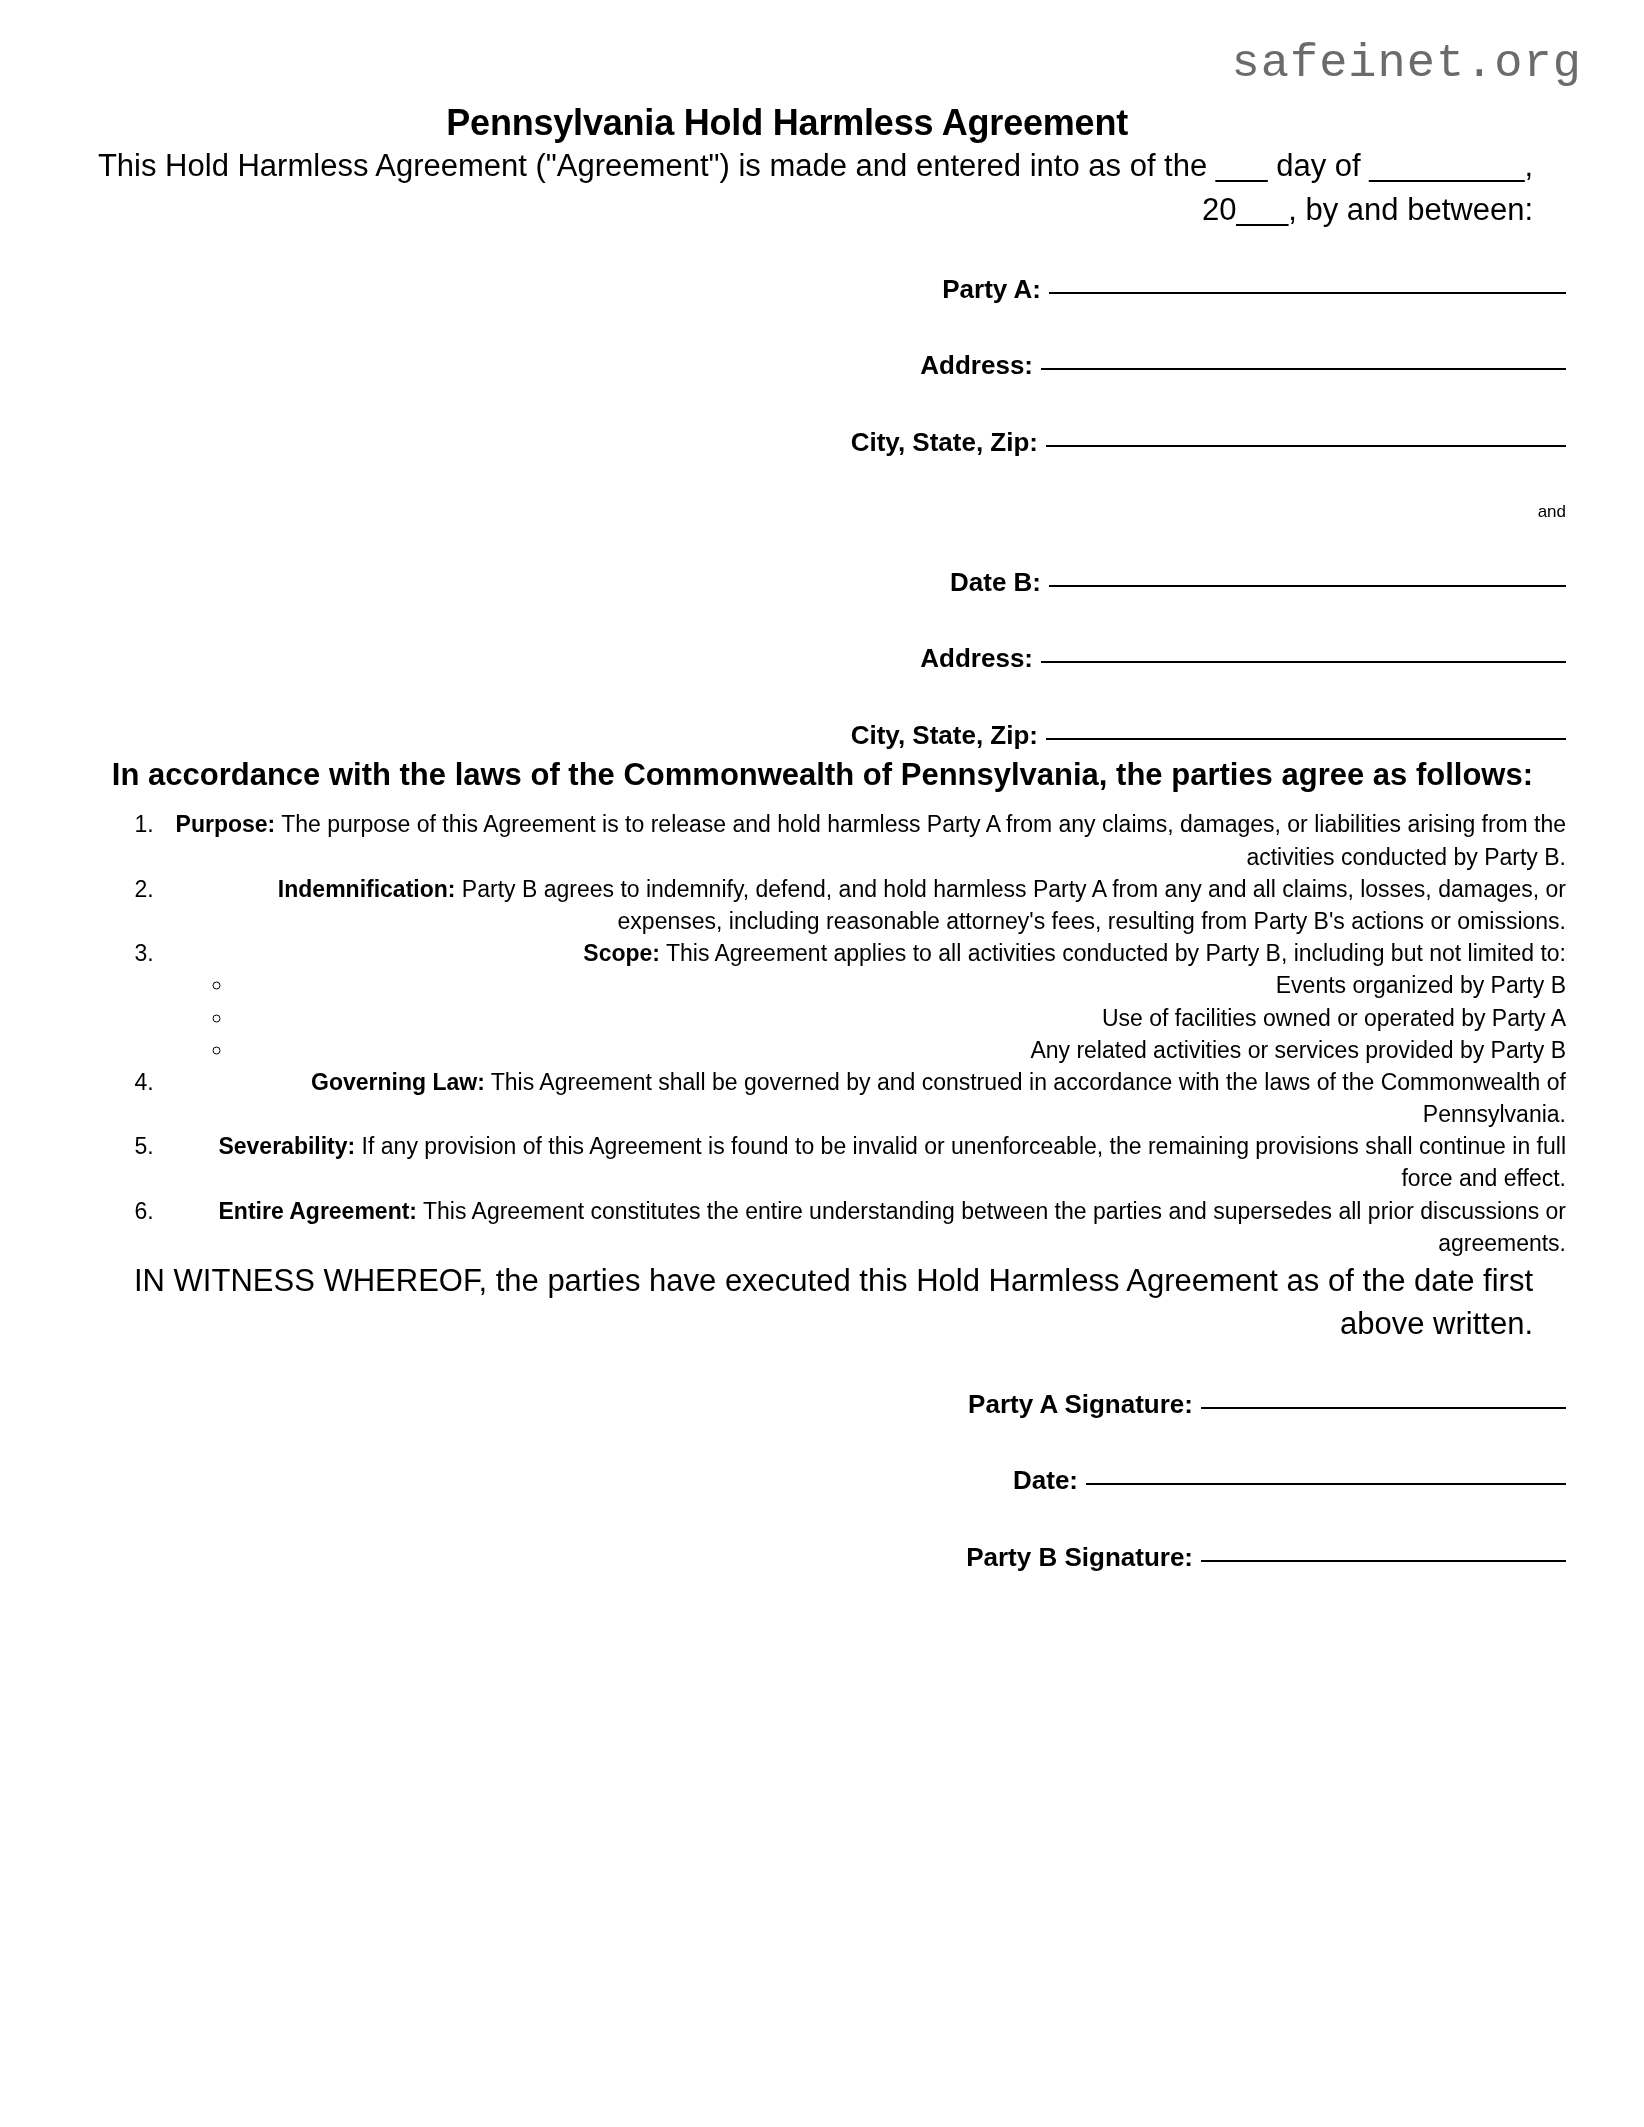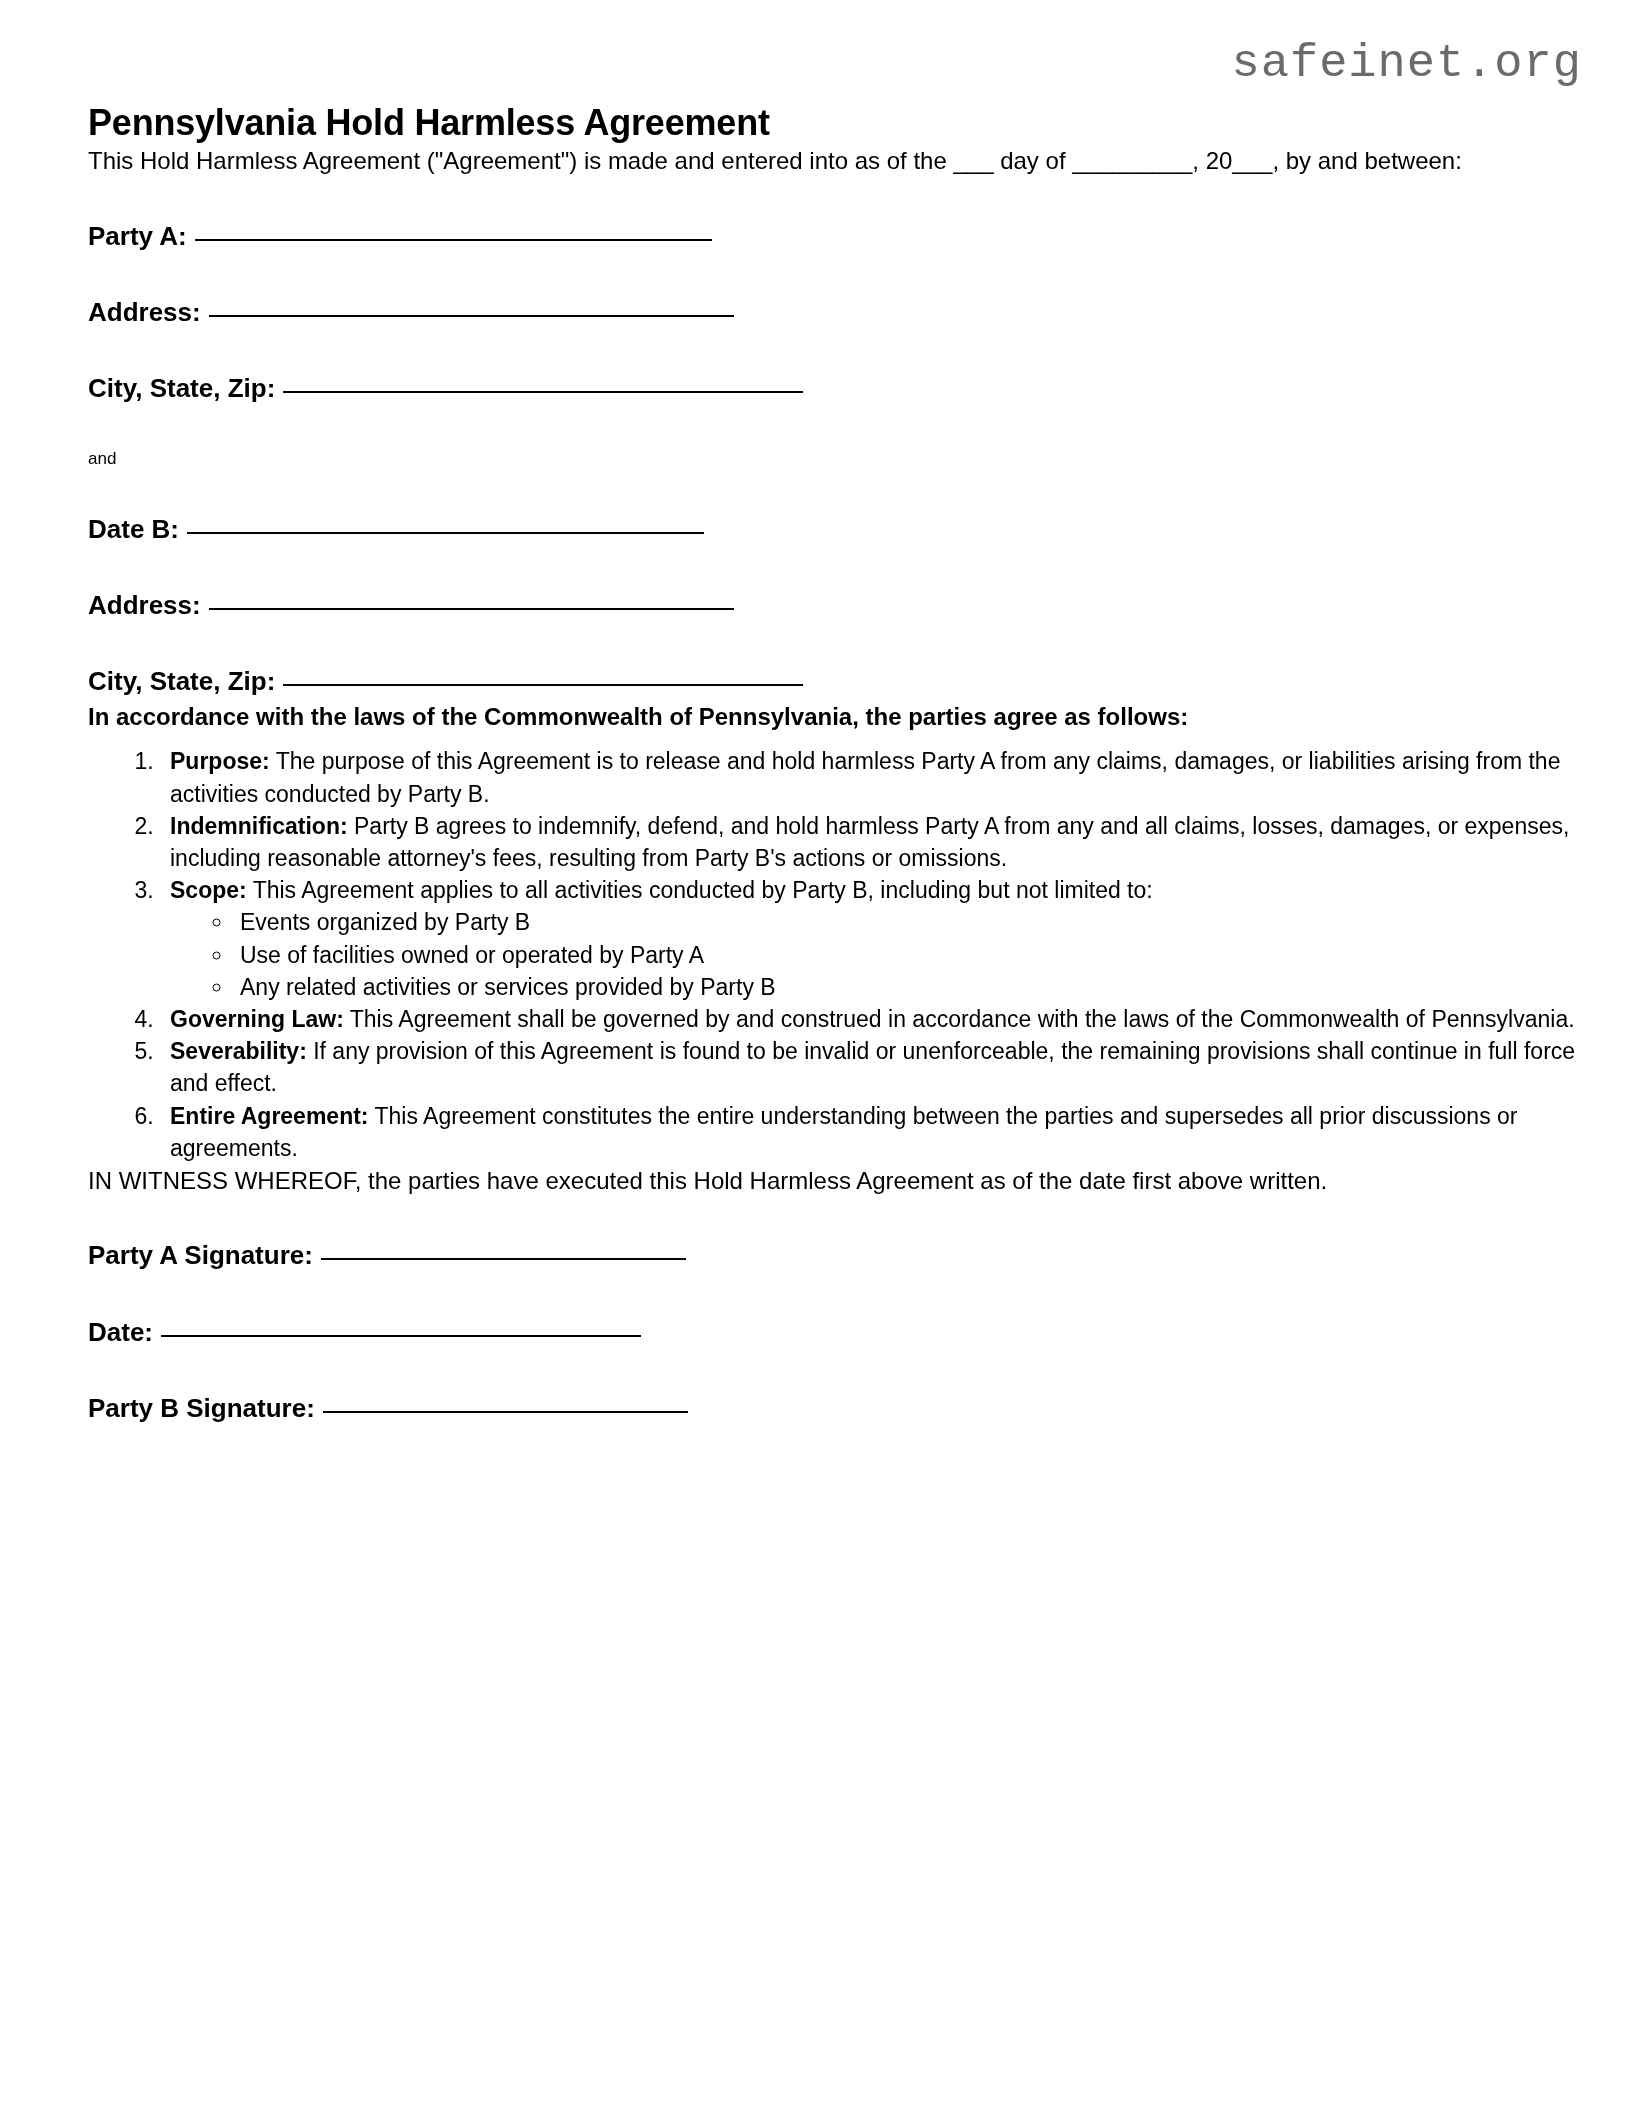--- a/index.html
+++ b/index.html
@@ -14,21 +14,22 @@
     font-family: "Liberation Sans", sans-serif;
     color: #000000;
     overflow: hidden;
   }
 
   .page {
     position: relative;
     width: 1644px;
     height: 2127px;
     box-sizing: border-box;
-    padding: 0 44px 0 88px;
+    padding: 0 78px 0 88px;
+    text-align: right;
   }
 
   .watermark {
     position: absolute;
     top: 40px;
     right: 62px;
     font-family: "Liberation Mono", "DejaVu Sans Mono", monospace;
     font-size: 47px;
     letter-spacing: 1px;
     color: #6b6b6b;
@@ -42,21 +43,21 @@
     padding-top: 102px;
     font-size: 36px;
     font-weight: bold;
     line-height: 1.17;
     letter-spacing: -0.2px;
     max-width: 1040px;
   }
 
   p.body-text {
     margin: 0;
-    font-size: 24px;
+    font-size: 31px;
     line-height: 1.40;
     max-width: 1445px;
   }
 
   .intro { margin-top: 56px; }
 
   .field-row {
     font-size: 26px;
     line-height: 1.40;
     margin-top: 40px;

